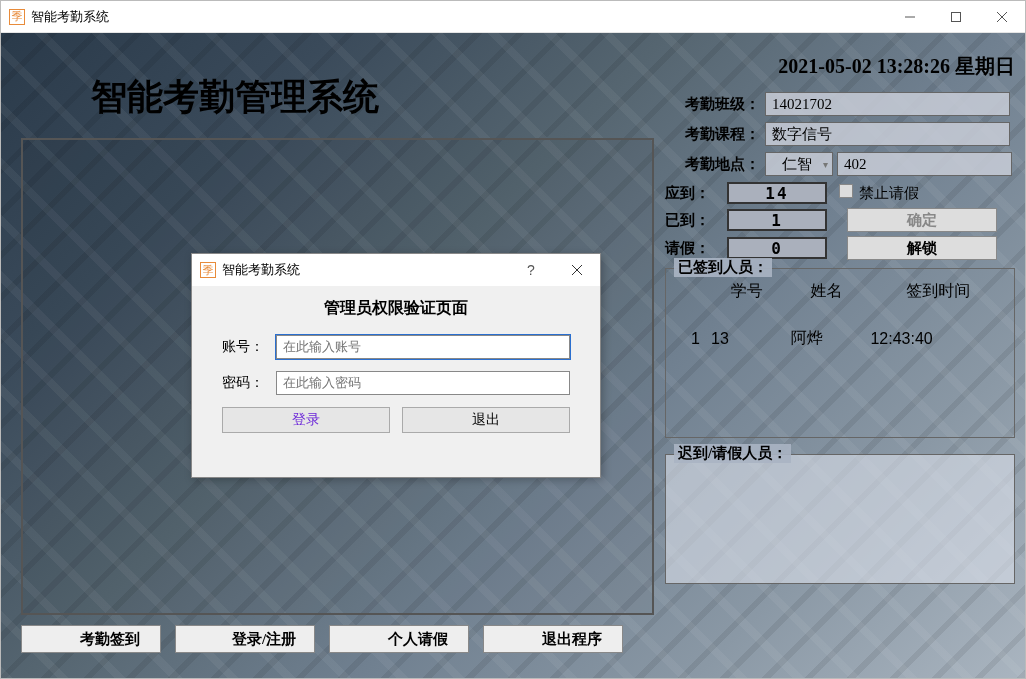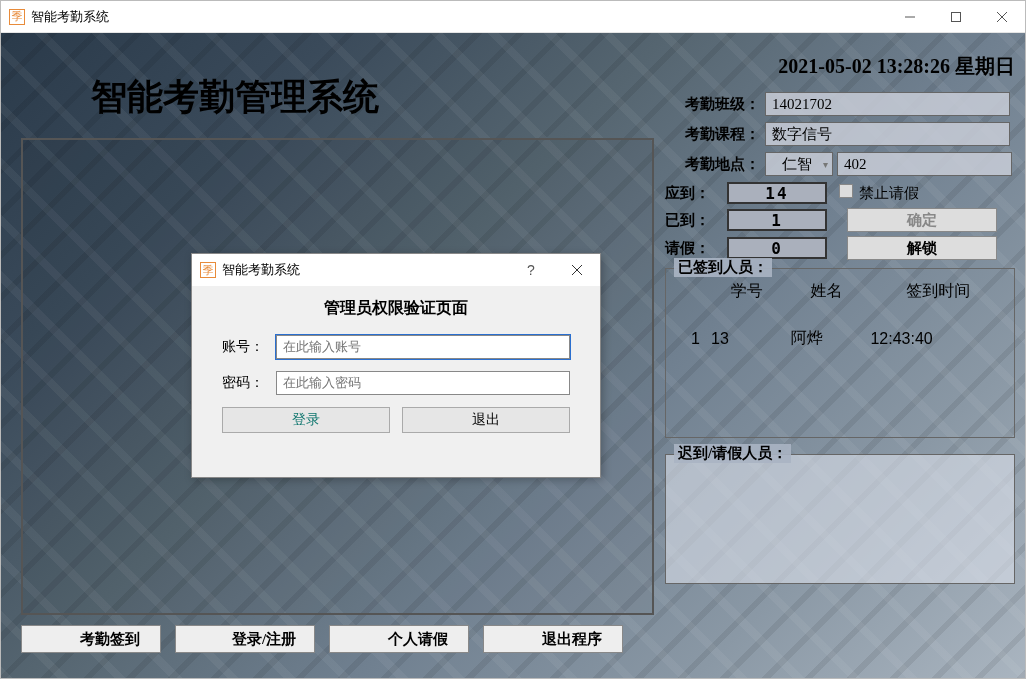--- a/index.html
+++ b/index.html
@@ -109,21 +109,21 @@
 .dlg-field { display: flex; align-items: center; margin: 0 30px 12px; justify-content: center; }
 .dlg-field label { width: 54px; font-size: 14px; font-family: "SimSun"; }
 .dlg-field input {
   flex: 1; height: 24px; border: 1px solid #888; padding: 0 6px; font-size: 13px; font-family: "SimSun";
 }
 .dlg-btns { display: flex; gap: 12px; margin: 8px 30px 0; }
 .dlg-btn {
   flex: 1; height: 26px; background: #e6e6e6; border: 1px solid #aaa;
   font-size: 14px; font-family: "SimSun"; display: flex; align-items: center; justify-content: center; cursor: pointer;
 }
-.dlg-btn.disabled { color: #0f766e; }
+.dlg-btn.disabled { color: #6d28d9; }
 </style>
 </head>
 <body>
 
 <div class="window">
 
   <div class="titlebar">
     <div class="titlebar-left">
       <div class="title-icon">季</div>
       <span>智能考勤系统</span>

